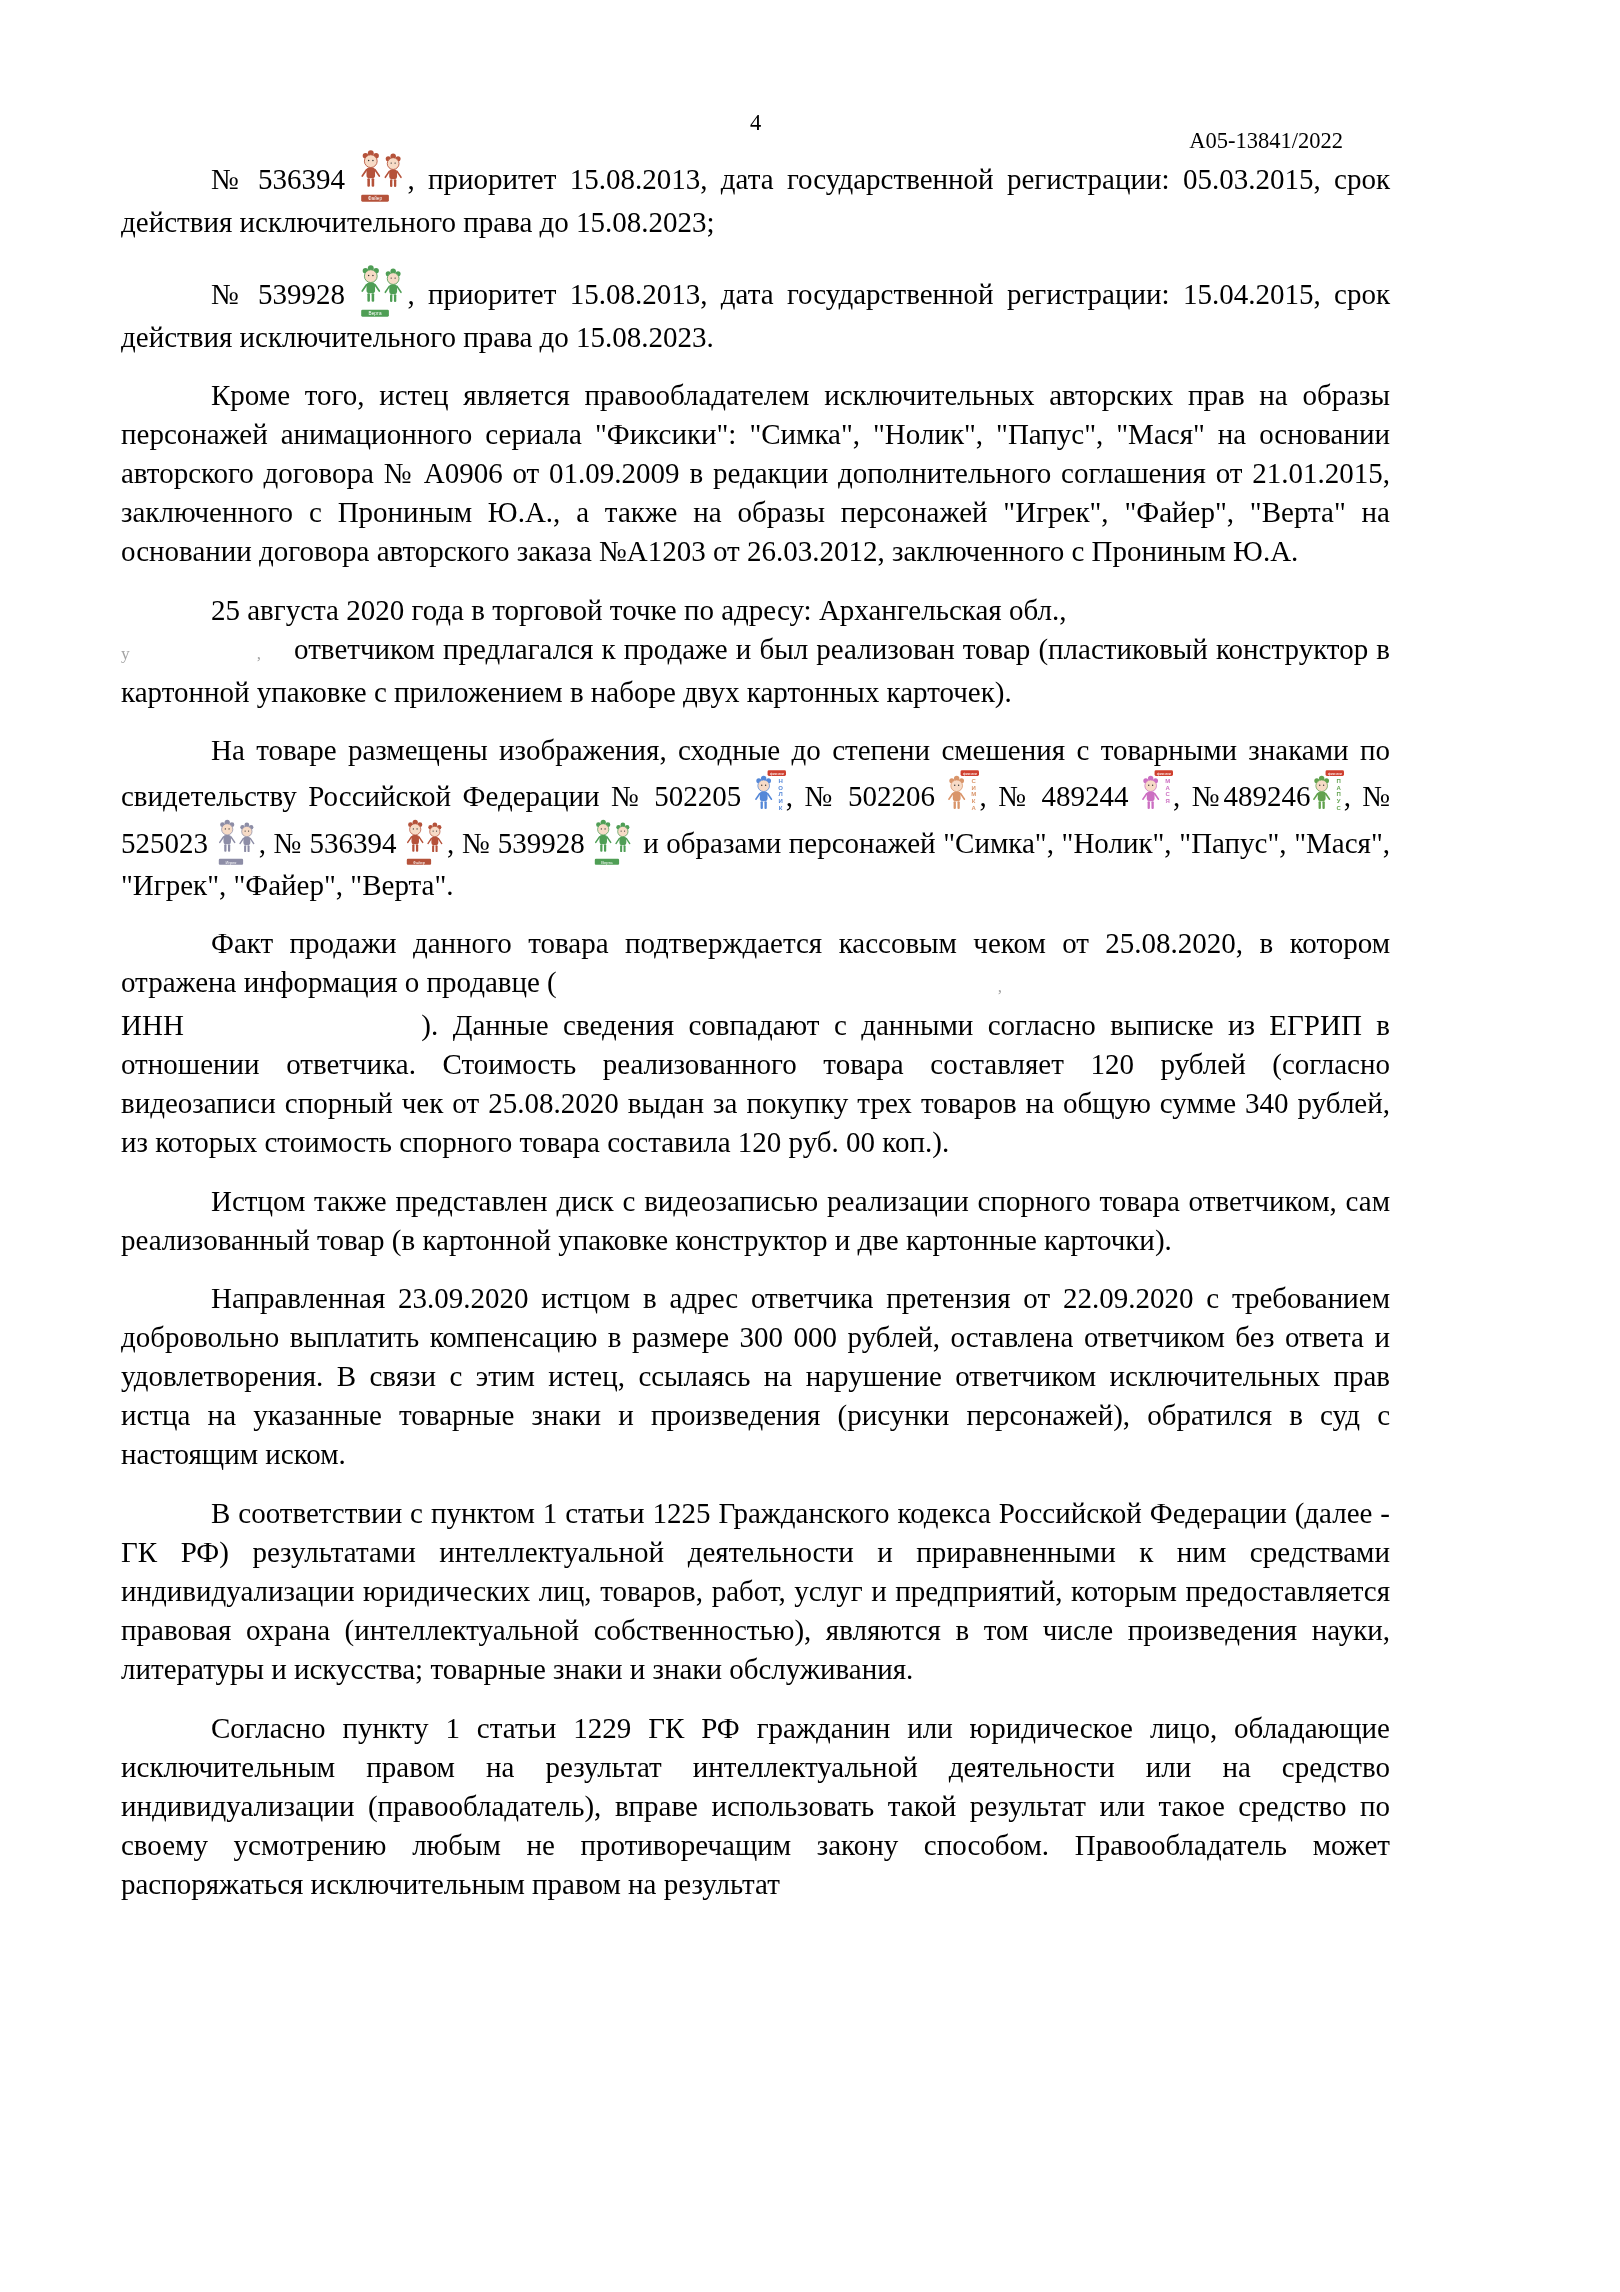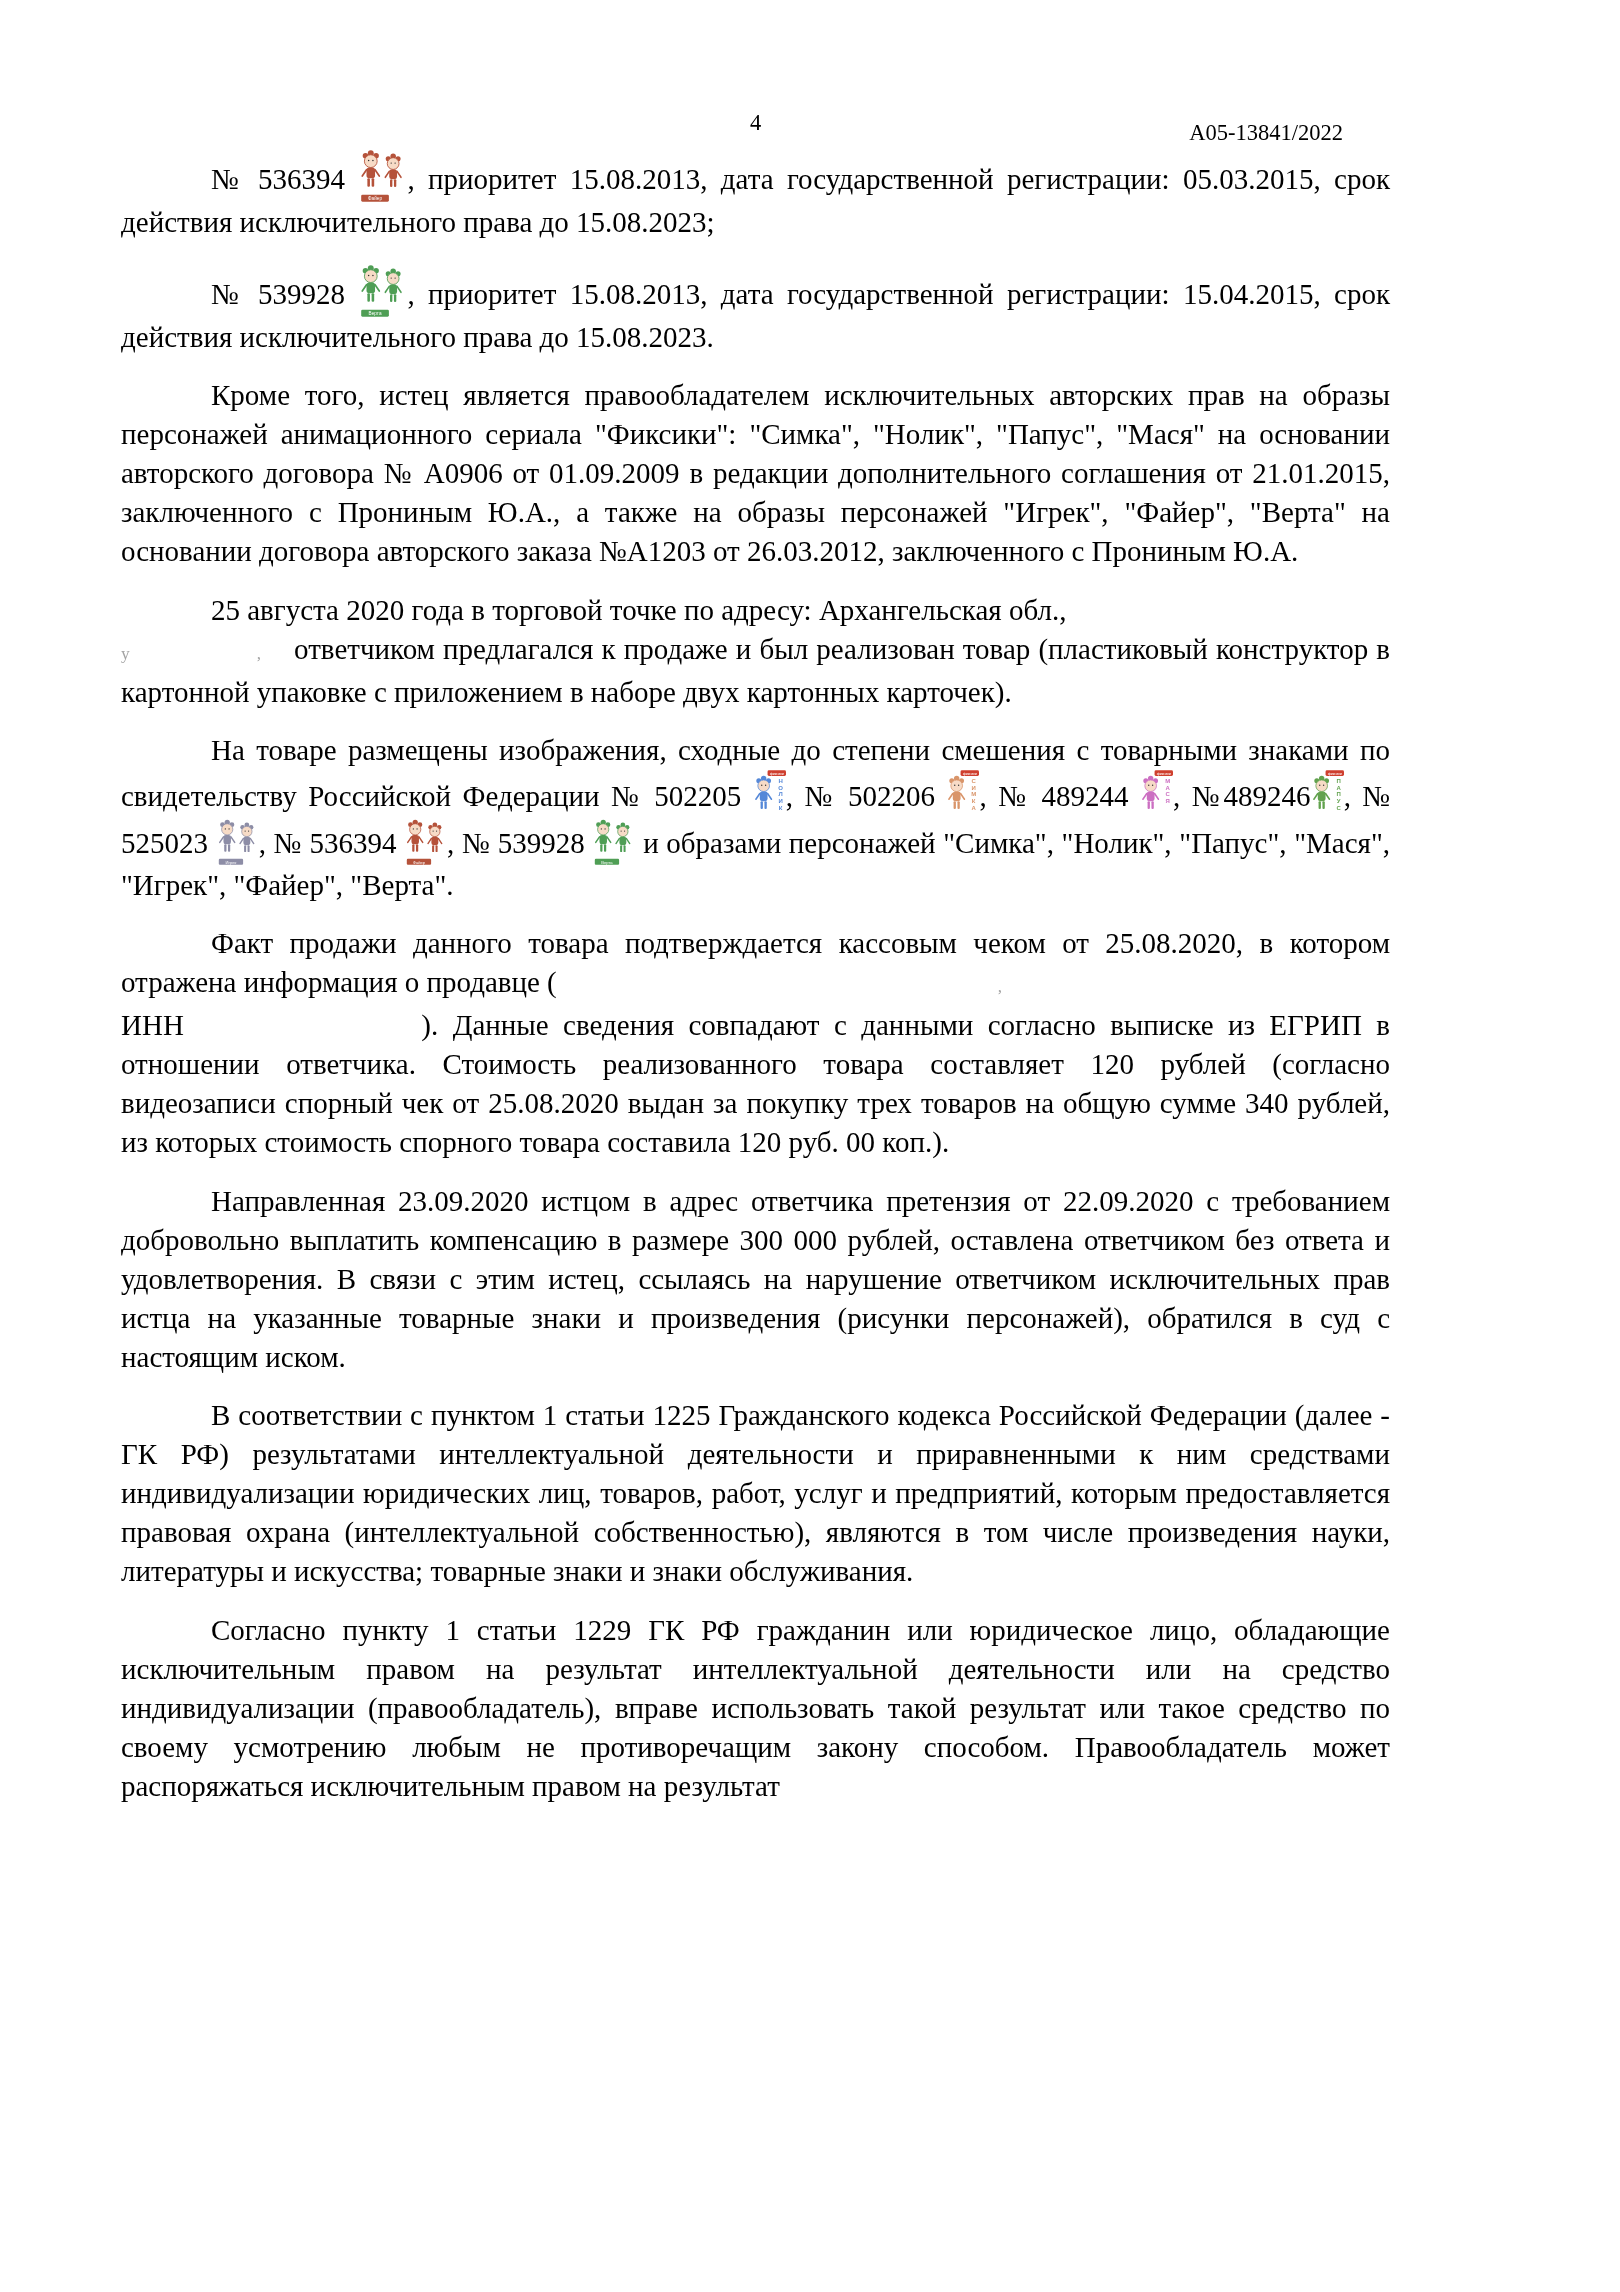--- a/index.html
+++ b/index.html
@@ -3,21 +3,21 @@
 <meta charset="utf-8">
 <style>
   html,body{margin:0;padding:0;background:#ffffff;}
   body{
     width:1620px;height:2293px;position:relative;
     font-family:"Liberation Serif", serif;color:#000;
   }
   .page{position:relative;width:1620px;height:2293px;background:#fff;overflow:hidden;}
   .header{position:absolute;top:110px;left:121px;width:1269px;height:29px;font-size:22.5px;}
   .header .pg{position:absolute;left:0;right:0;text-align:center;}
-  .header .case{position:absolute;right:47px;top:10px;margin-left:16px;}
+  .header .case{position:absolute;right:47px;top:18px;margin-left:16px;}
   .content{
     position:absolute;top:147px;left:121px;width:1269px;
     font-size:29px;line-height:39px;text-align:justify;
   }
   .content p{margin:0 0 19.6px 0;text-indent:90px;}
   .gap{display:inline-block;height:1px;}
   .frag{color:#666;opacity:.6;font-size:.6em;}
   .tm{display:inline-block;line-height:0;}
   .tm-single{vertical-align:-8.8px;}
   .tm-pair{vertical-align:-12.7px;}
@@ -232,18 +232,19 @@
             <circle cx="34.84" cy="14.82" r="0.644" fill="#333"></circle>
             <rect x="29.32" y="20.8" width="7.36" height="9.200000000000001" rx="2.3000000000000003" fill="#4f9e55"></rect>
             <line x1="29.32" y1="22.64" x2="25.64" y2="28.16" stroke="#4f9e55" stroke-width="1.4720000000000002" stroke-linecap="round"></line>
             <line x1="36.68" y1="22.64" x2="40.36" y2="28.16" stroke="#4f9e55" stroke-width="1.4720000000000002" stroke-linecap="round"></line>
             <rect x="30.056" y="30" width="2.208" height="7.36" rx="1" fill="#4f9e55"></rect>
             <rect x="33.736" y="30" width="2.208" height="7.36" rx="1" fill="#4f9e55"></rect>
             <rect x="3" y="44.5" width="26" height="6.5" rx="1.2" fill="#4f9e55"></rect>
             <text x="16" y="49.7" font-size="4.4" fill="#fff" text-anchor="middle" font-family="Liberation Sans, sans-serif">Верта</text>
           </svg></span>  и образами персонажей "Симка", "Нолик", "Папус", "Мася", "Игрек", "Файер", "Верта".</p>
       <p>Факт продажи данного товара подтверждается кассовым чеком от 25.08.2020, в котором отражена информация о продавце (<span class="gap" style="width: 441px;"></span><span class="frag">,</span><br>ИНН <span class="gap" style="width: 223px;"></span>). Данные сведения совпадают с данными согласно выписке из ЕГРИП в отношении ответчика. Стоимость реализованного товара составляет 120 рублей (согласно видеозаписи спорный чек от 25.08.2020 выдан за покупку трех товаров на общую сумме 340 рублей, из которых стоимость спорного товара составила 120 руб. 00 коп.).</p>
+      <p>Истцом также представлен диск с видеозаписью реализации спорного товара ответчиком, сам реализованный товар (в картонной упаковке конструктор и две картонные карточки).</p>
       <p>Направленная 23.09.2020 истцом в адрес ответчика претензия от 22.09.2020 с требованием добровольно выплатить компенсацию в размере 300 000 рублей, оставлена ответчиком без ответа и удовлетворения. В связи с этим истец, ссылаясь на нарушение ответчиком исключительных прав истца на указанные товарные знаки и произведения (рисунки персонажей), обратился в суд с настоящим иском.</p>
       <p>В соответствии с пунктом 1 статьи 1225 Гражданского кодекса Российской Федерации (далее - ГК РФ) результатами интеллектуальной деятельности и приравненными к ним средствами индивидуализации юридических лиц, товаров, работ, услуг и предприятий, которым предоставляется правовая охрана (интеллектуальной собственностью), являются в том числе произведения науки, литературы и искусства; товарные знаки и знаки обслуживания.</p>
       <p>Согласно пункту 1 статьи 1229 ГК РФ гражданин или юридическое лицо, обладающие исключительным правом на результат интеллектуальной деятельности или на средство индивидуализации (правообладатель), вправе использовать такой результат или такое средство по своему усмотрению любым не противоречащим закону способом. Правообладатель может распоряжаться исключительным правом на результат</p>
     </div>
 </div>
 
 
 </body></html>

